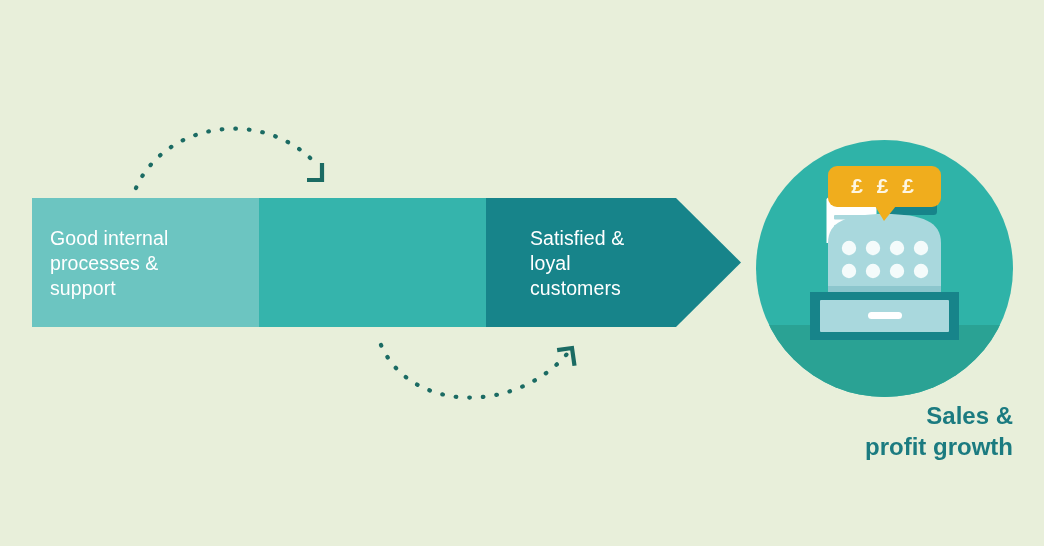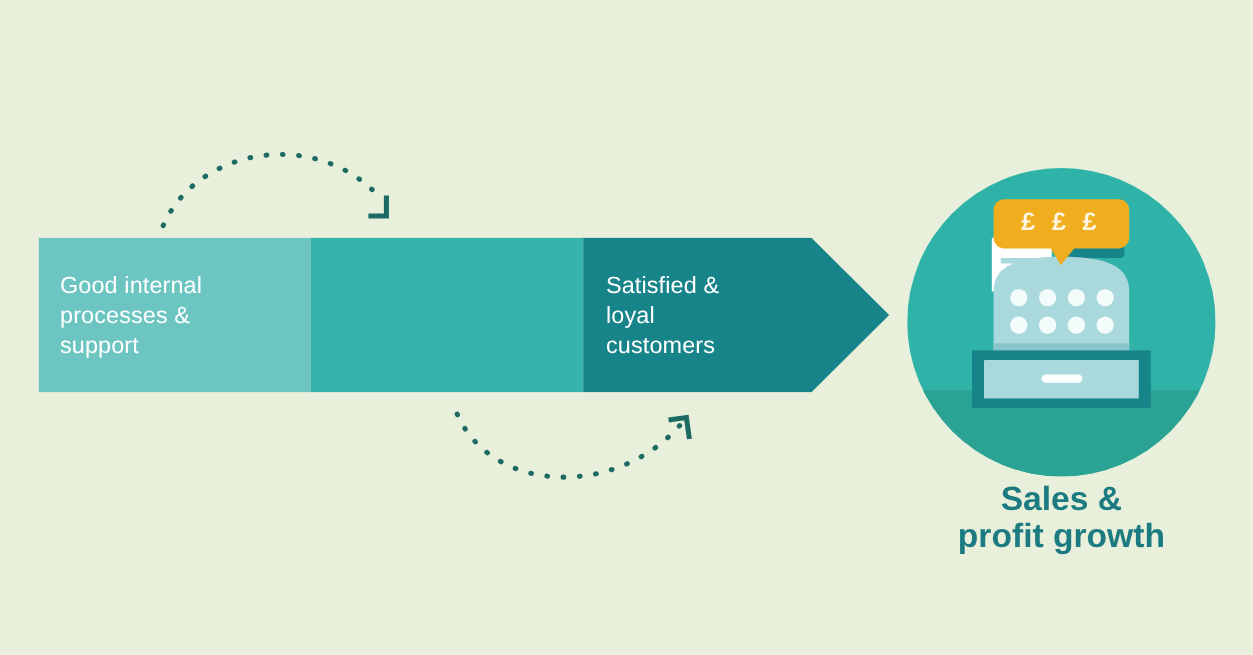--- a/index.html
+++ b/index.html
@@ -38,21 +38,21 @@
     color: #ffffff;
     font-size: 19.5px;
     line-height: 25px;
     font-weight: 400;
     letter-spacing: 0.1px;
     white-space: pre-line;
     top: 28px;
   }
   .seg1-label { left: 18px; }
   .seg2-label { left: 247px; }
-  .seg3-label { left: 473px; }
+  .seg3-label { left: 498px; }
 
   
   .curve {
     position: absolute;
     left: 0;
     top: 0;
     width: 1044px;
     height: 546px;
     pointer-events: none;
   }
@@ -65,23 +65,23 @@
     width: 257px;
     height: 257px;
   }
   .badge svg { display: block; }
 
   .caption {
     position: absolute;
     left: 756px;
     top: 400px;
     width: 257px;
-    text-align: center;
+    text-align: right;
     color: #1b7b80;
-    font-size: 28px;
+    font-size: 24px;
     line-height: 31px;
     font-weight: 700;
     white-space: pre-line;
   }
 </style>
 </head>
 <body>
 
 <div class="stage">
 

